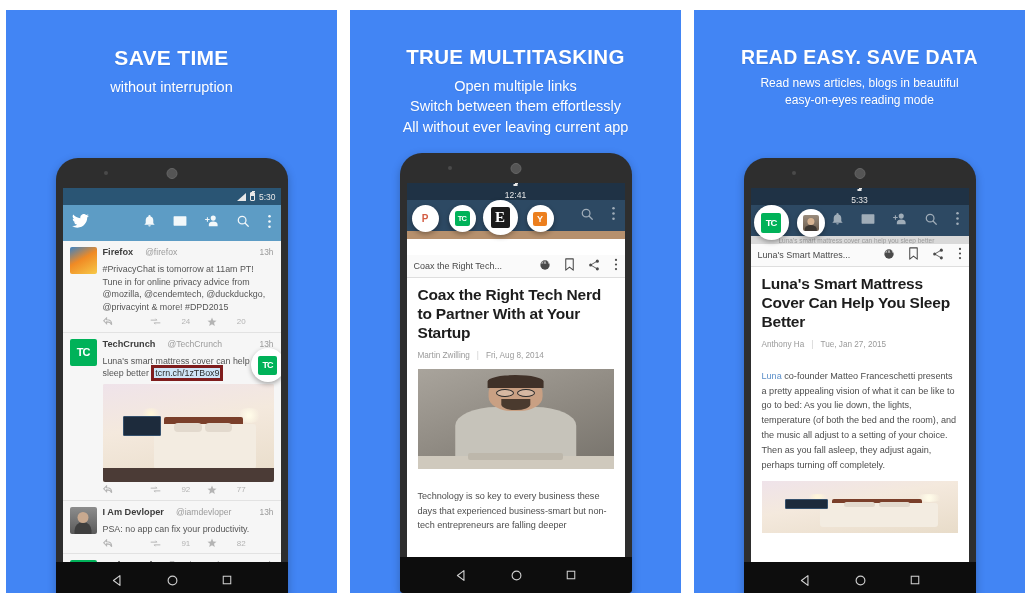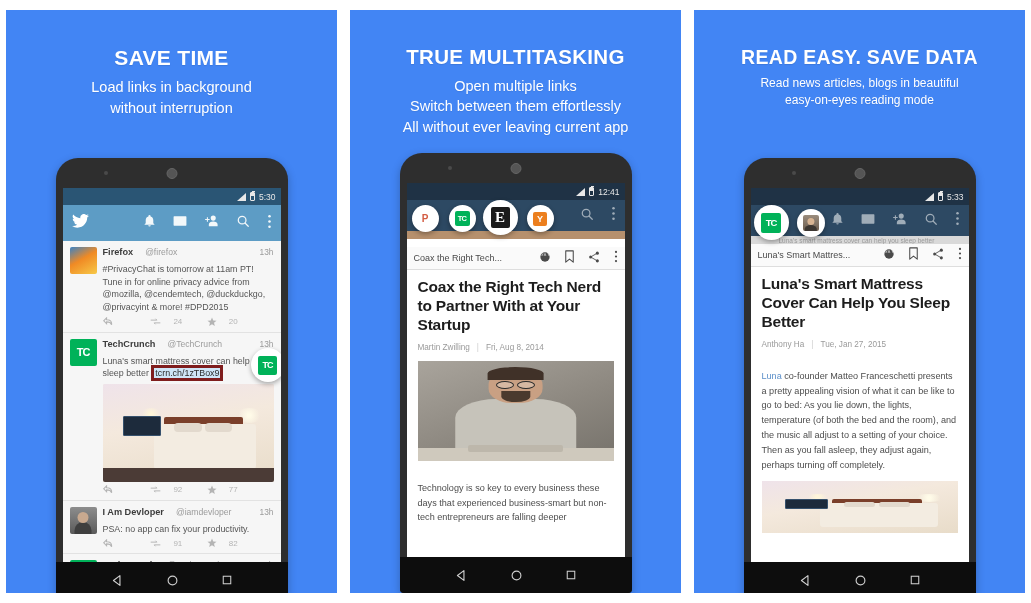--- a/index.html
+++ b/index.html
@@ -125,21 +125,21 @@
     height: 17px;
     display: flex;
     align-items: center;
     justify-content: flex-end;
     gap: 4px;
     padding: 0 5px;
     font-size: 8.5px;
     color: #e8e8e8;
   }
   .sb-twitter { background: #2a5574; }
-  .sb-dark { background: #1f3245; }
+  .sb-dark { background: #1f3245; flex-direction: column; }
 
   .sig {
     width: 0; height: 0;
     border-style: solid;
     border-width: 0 0 8px 9px;
     border-color: transparent transparent #e8e8e8 transparent;
   }
   .batt {
     width: 5px; height: 9px;
     border: 1px solid #e8e8e8;
@@ -243,21 +243,21 @@
   }
   .tw-actions {
     display: flex;
     align-items: center;
     gap: 0;
     margin-top: 3px;
     padding-bottom: 2px;
     color: #b4b4b4;
     font-size: 8px;
   }
-  .tw-act { display: flex; align-items: center; gap: 12px; width: 33%; }
+  .tw-act { display: flex; align-items: center; gap: 20px; width: 33%; }
   .tw-act.first { width: 28%; }
 
   
   .bedroom { position:absolute; inset:0; background:linear-gradient(170deg,#efe3ea 0%,#f4e9dd 40%,#e8dcc9 100%); }
   .bed-board { position:absolute; left:36%; top:34%; width:46%; height:9%; background:#7a3f2a; border-radius:2px 2px 0 0;}
   .bed-mat { position:absolute; left:30%; top:41%; width:60%; height:46%; background:#f3ece1; border-radius:3px; }
   .bed-pillow1 { position:absolute; left:42%; top:40%; width:16%; height:9%; background:#e2d9cd; border-radius:4px;}
   .bed-pillow2 { position:absolute; left:60%; top:40%; width:16%; height:9%; background:#e2d9cd; border-radius:4px;}
   .bed-lamp1 { position:absolute; left:22%; top:25%; width:13%; height:13%; border-radius:50%; background:radial-gradient(circle,#fff6d9 10%,rgba(228,205,240,0) 70%); }
   .bed-lamp2 { position:absolute; left:78%; top:25%; width:15%; height:15%; border-radius:50%; background:radial-gradient(circle,#fffbe8 10%,rgba(236,214,247,0) 72%); }
@@ -362,21 +362,20 @@
 </style>
 </head>
 <body>
 
 <div id="stage">
 
   <div class="panel p1">
     <div class="headline">
       <div class="title">SAVE TIME</div>
       <div class="sub">
-        <div>Load links in background</div>
         <div>without interruption</div>
       </div>
     </div>
 
     <div class="phone">
       <div class="phone-top">
         <div class="sensor"></div>
         <div class="speaker"></div>
       </div>
 
@@ -616,21 +615,21 @@
             <svg width="5" height="15" viewBox="0 0 6 20">
                 <circle cx="3" cy="3" r="1.7" fill="#ffffff"></circle>
                 <circle cx="3" cy="10" r="1.7" fill="#ffffff"></circle>
                 <circle cx="3" cy="17" r="1.7" fill="#ffffff"></circle>
               </svg>
           </span>
         </div>
 
         <div class="peek-strip" style="height:8px;background:#b6906d;"></div>
 
-        <div class="reader" style="top:64px;">
+        <div class="reader" style="top:72px;">
           <div class="reader-bar">
             <span class="reader-title">Coax the Right Tech...</span>
             <span class="ricon">
               <svg width="12" height="12" viewBox="0 0 24 24">
                   <circle cx="12" cy="12" r="9.3" fill="#4a4a4a"></circle>
                   <path fill="#fafafa" d="M12 3.4c-1.4 1.3-2.5 4-2.7 6.3h5.4C14.5 7.4 13.4 4.7 12 3.4zM4.2 9.7h3.4c.2-2 .9-4 2-5.6a9 9 0 0 0-5.4 5.6zM16.4 4.1c1.1 1.6 1.8 3.6 2 5.6h3.4a9 9 0 0 0-5.4-5.6z" opacity="0.55"></path>
                 </svg>
             </span>
             <span class="ricon">
               <svg width="9" height="13" viewBox="0 0 12 17">

